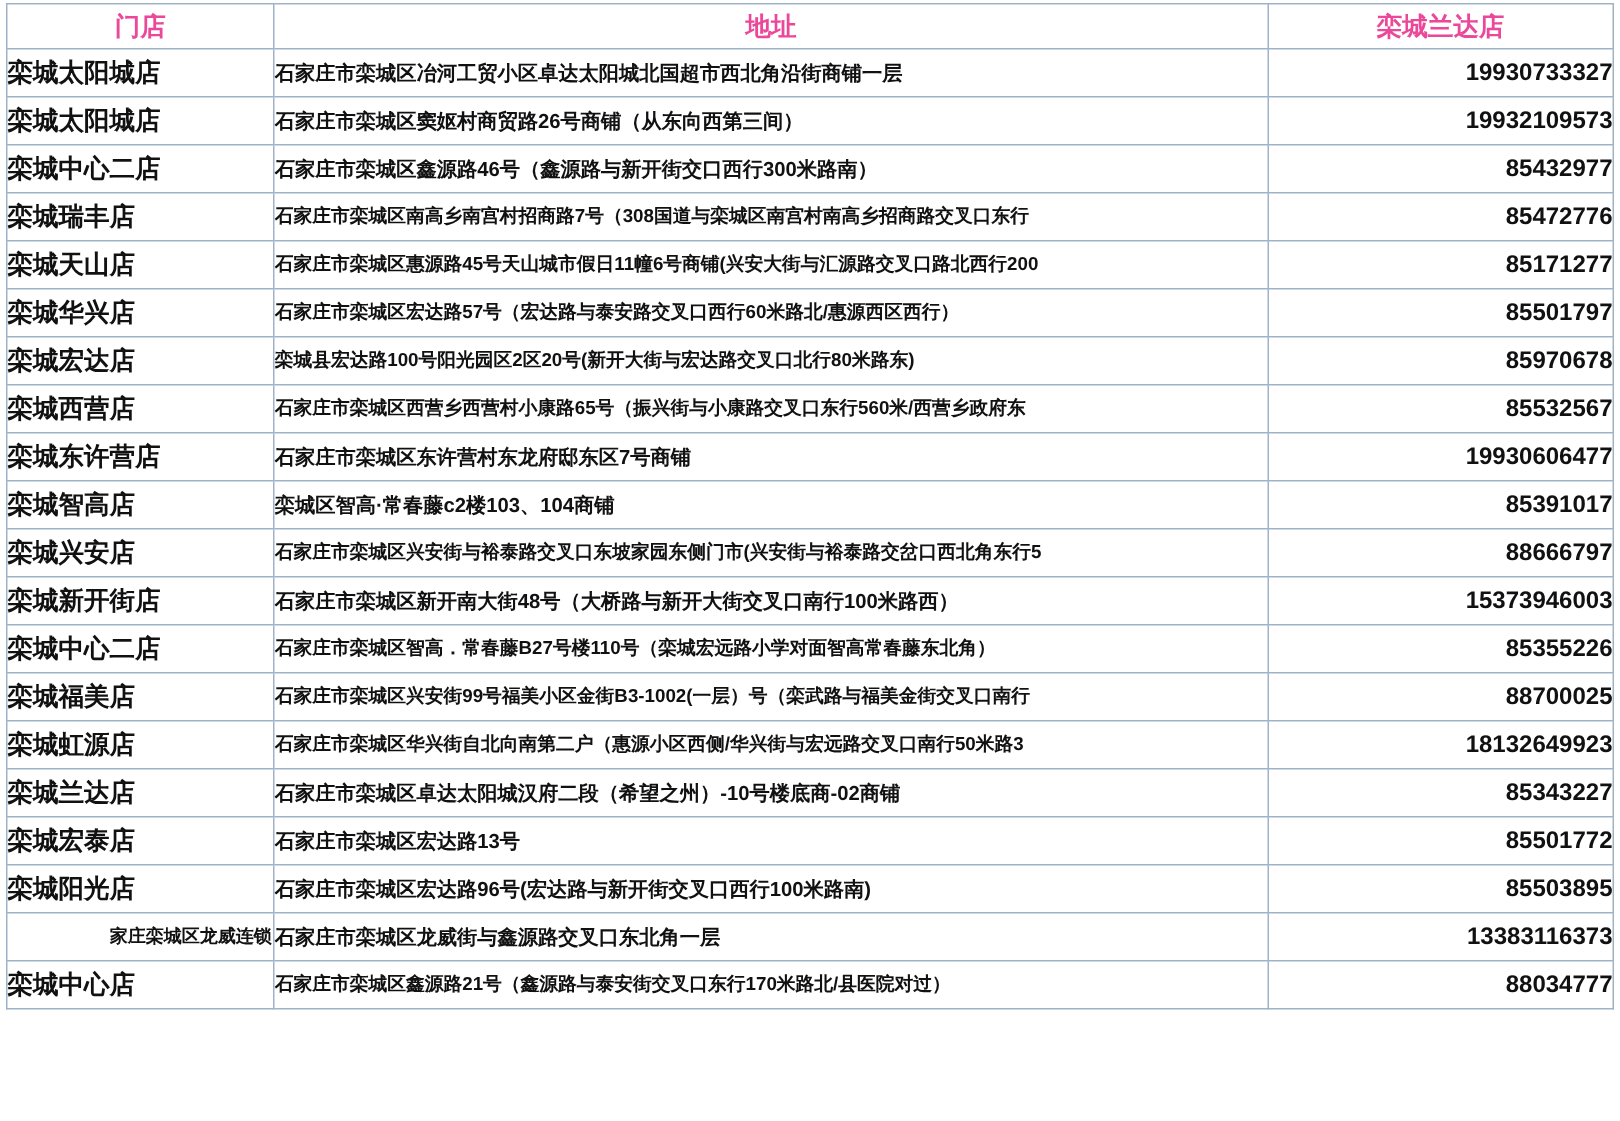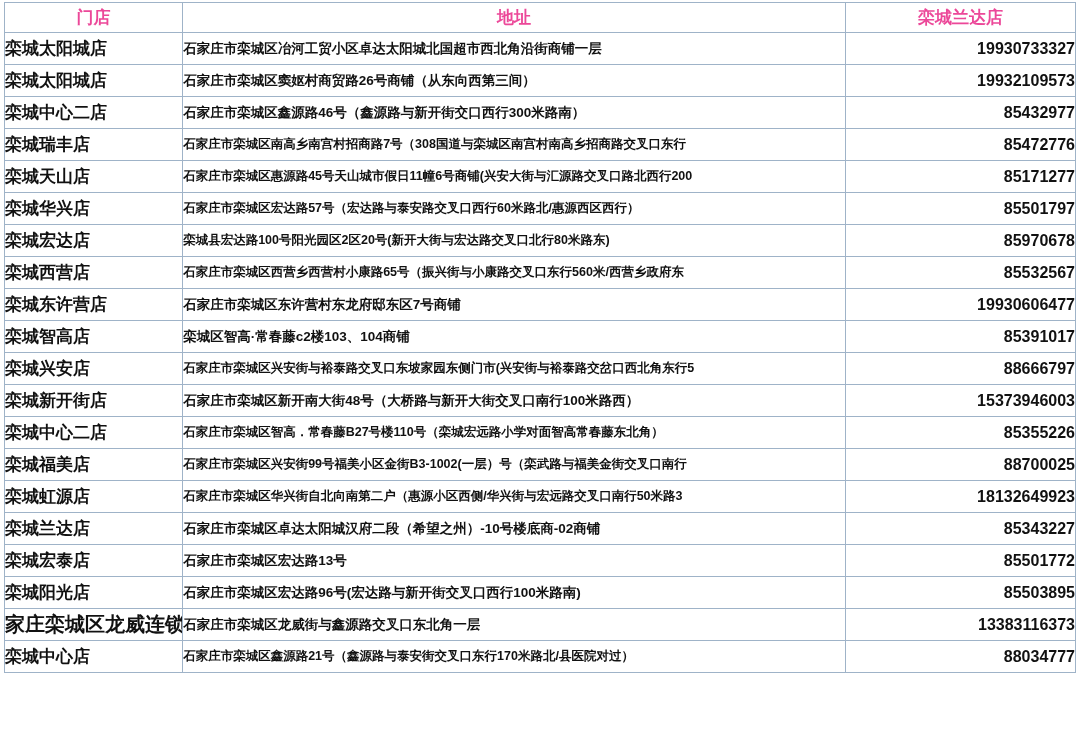--- a/index.html
+++ b/index.html
@@ -76,21 +76,21 @@
   }
   td.phone-cell {
     text-align: right;
     font-size: 16px;
     font-weight: bold;
     color: #111111;
     height: 31px;
     line-height: 31px;
   }
   .name-cell.overflow-left {
-    font-size: 20px;
+    font-size: 12px;
     text-align: right;
     padding-right: 1px;
   }
 </style>
 </head>
 <body>
 
 <div class="sheet">
   <table class="store-table">
     <colgroup>

